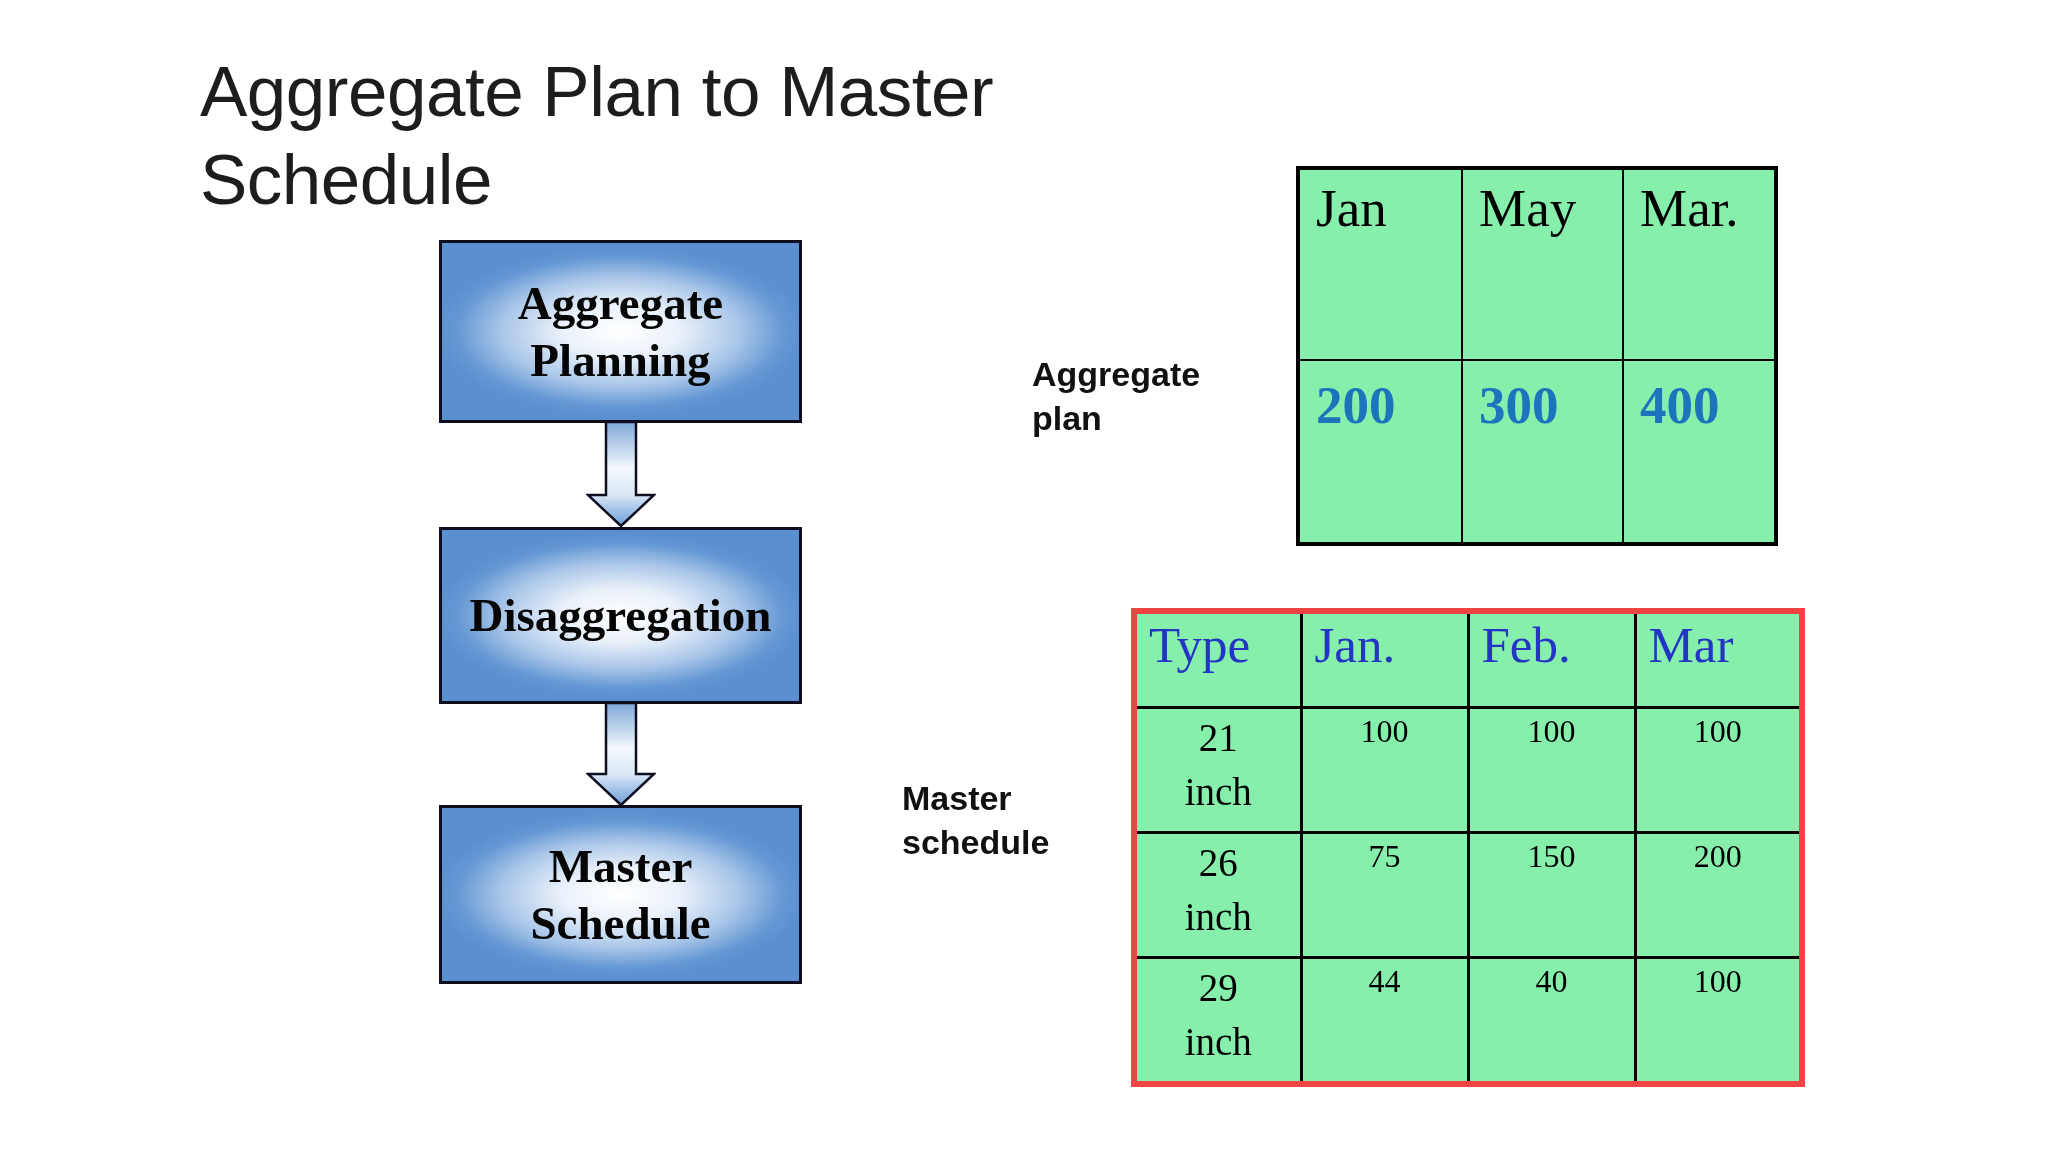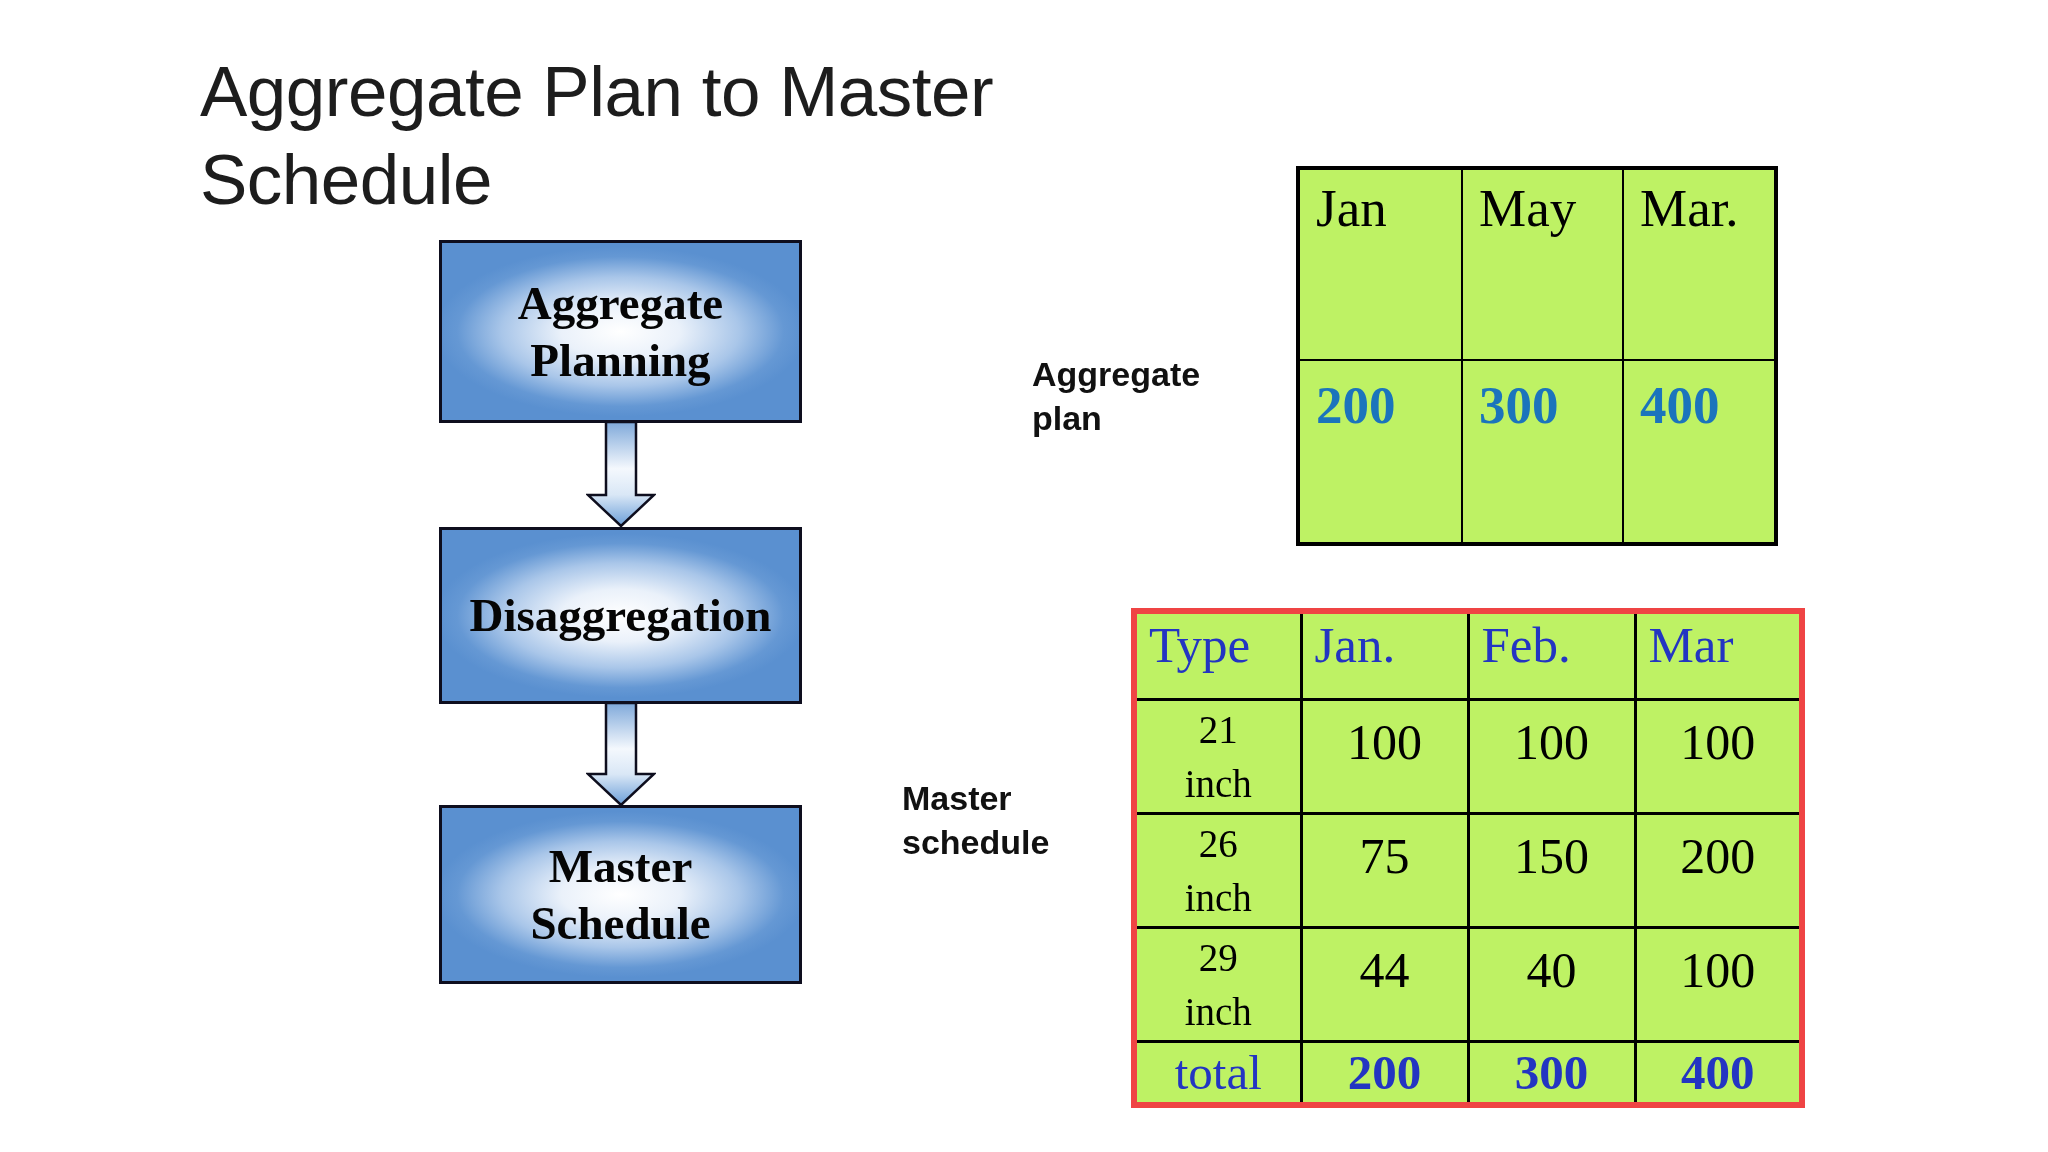--- a/index.html
+++ b/index.html
@@ -33,21 +33,21 @@
   #arrow1{top:421px;height:106px;}
   #arrow2{top:702px;height:104px;}
   
   .side-label{
     position:absolute;font-weight:bold;font-size:34px;line-height:44px;color:#111111;
   }
   .side-label span{display:block;}
   #agg-label{left:988px;top:352px;}
   #ms-label{left:858px;top:776px;}
   
-  .tbl{border-collapse:collapse;position:absolute;table-layout:fixed;background:#bef264;}
+  .tbl{border-collapse:collapse;position:absolute;table-layout:fixed;background:#86efac;}
   #agg-table{left:1252px;top:166px;width:482px;height:380px;border:4px solid #000000;}
   #agg-table td{border:2px solid #000000;vertical-align:top;box-sizing:border-box;}
   #agg-table tr.hdr{height:192px;}
   #agg-table td.h{
     font-family:"Liberation Serif",serif;font-size:53px;color:#000000;
     padding:8px 0 0 16px;
   }
   #agg-table td.v{
     font-family:"Liberation Serif",serif;font-size:53px;font-weight:bold;color:#1b74bc;
     padding:14px 0 0 16px;
@@ -56,21 +56,21 @@
   #ms-table{left:1087px;top:608px;width:674px;height:479px;border:6px solid #ef4444;}
   #ms-table td{border:3px solid #000000;vertical-align:top;box-sizing:border-box;
     font-family:"Liberation Serif",serif;}
   #ms-table col{width:25%;}
   #ms-table tr.hdr{height:88px;}
   #ms-table tr.r1,#ms-table tr.r2{height:110px;}
   #ms-table tr.r3{height:108px;}
   #ms-table td.h{font-size:51px;color:#2335c2;padding:2px 0 0 12px;}
   #ms-table td.t{font-size:39px;line-height:54px;color:#000000;text-align:center;padding-top:2px;}
   #ms-table td.t span{display:block;}
-  #ms-table td.v{font-size:50px;color:#000000;text-align:center;padding-top:12px;}
+  #ms-table td.v{font-size:32px;color:#000000;text-align:center;padding-top:4px;}
   #ms-table td.tl{font-size:49px;color:#2335c2;text-align:center;padding-top:1px;}
   #ms-table td.tv{font-size:49px;font-weight:bold;color:#2335c2;text-align:center;padding-top:1px;}
 </style>
 </head>
 <body>
 
 <div class="slide">
 
   <h1 class="title">
     <span>Aggregate Plan to Master</span>
@@ -177,22 +177,16 @@
     </tr>
     <tr class="r3">
       <td class="t">
         <span>29</span>
         <span>inch</span>
       </td>
       <td class="v">44</td>
       <td class="v">40</td>
       <td class="v">100</td>
     </tr>
-    <tr>
-      <td class="tl">total</td>
-      <td class="tv">200</td>
-      <td class="tv">300</td>
-      <td class="tv">400</td>
-    </tr>
   </tbody>
     </table>
 
 </div>
 
 </body></html>

